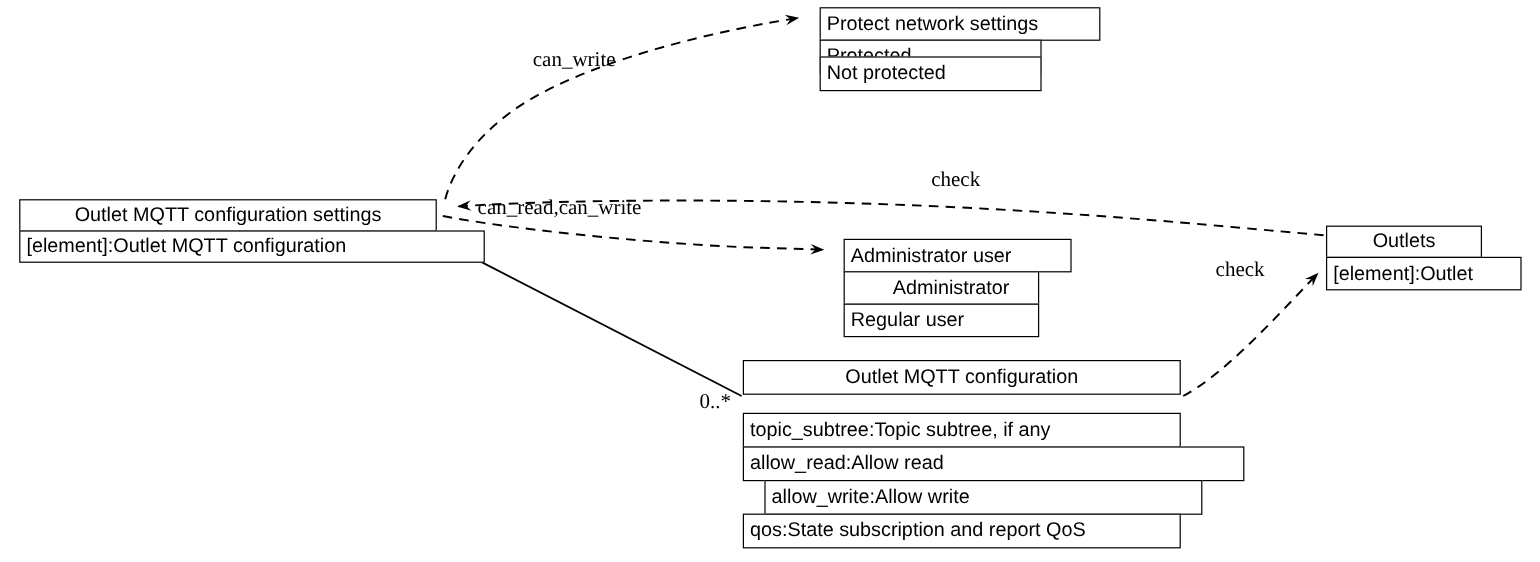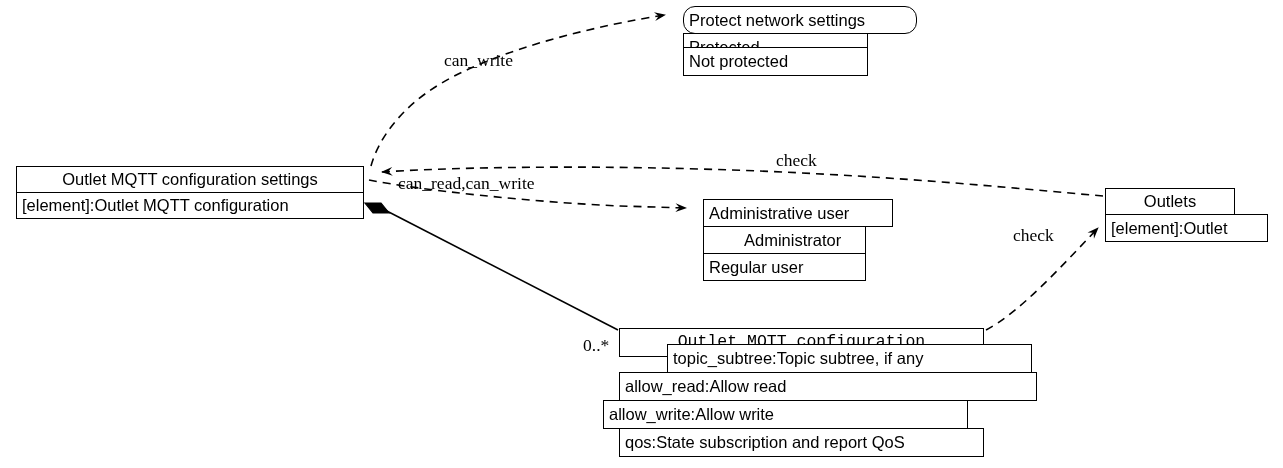--- a/index.html
+++ b/index.html
@@ -36,21 +36,20 @@
   .uml-row.center { justify-content: center; }
   .uml-row.left { justify-content: flex-start; padding-left: 5px; }
 
   .edge-label {
     position: absolute;
     font-family: "Liberation Serif", serif;
     font-size: 17.5px;
     color: #000000;
     white-space: nowrap;
     line-height: 1;
-    margin-top: 11px;
   }
   svg.edges {
     position: absolute;
     left: 0;
     top: 0;
     width: 1283px;
     height: 468px;
     overflow: visible;
   }
 </style>
@@ -76,45 +75,45 @@
     <path d="M1103,196 C1010,188 880,174 700,169 C560,165 440,168 382,172" fill="none" stroke="#000000" stroke-width="1.6" stroke-dasharray="8,6" marker-end="url(#openArrowBack)"></path>
 
     <path d="M986,330 C1020,312 1060,268 1098,228" fill="none" stroke="#000000" stroke-width="1.6" stroke-dasharray="8,6" marker-end="url(#openArrow)"></path>
 
     <path d="M381,208 L618,330" fill="none" stroke="#000000" stroke-width="1.6"></path>
     <polygon points="365,203 381,203 389,213 373,213" fill="#000000" stroke="#000000" stroke-width="1.2"></polygon>
   </svg>
 
   <div class="uml-class">
     <div class="uml-row center" style="left:16px; top:166px; width:348px; height:27px;">Outlet MQTT configuration settings</div>
-    <div class="uml-row left" style="left:16px; top:192px; width:348px; height:27px;">[element]:Outlet MQTT configuration</div>
+    <div class="uml-row left" style="left:16px; top:192px; width:388px; height:27px;">[element]:Outlet MQTT configuration</div>
   </div>
 
   <div class="uml-class">
-    <div class="uml-row left" style="left:683px; top:6px; width:234px; height:28px;border-radius:12px;">Protect network settings</div>
+    <div class="uml-row left" style="left:683px; top:6px; width:234px; height:28px;">Protect network settings</div>
     <div class="uml-row left" style="left:683px; top:33px; width:185px; height:29px;">Protected</div>
     <div class="uml-row left" style="left:683px; top:47px; width:185px; height:29px;">Not protected</div>
   </div>
 
   <div class="uml-class">
-    <div class="uml-row left" style="left:703px; top:199px; width:190px; height:28px;">Administrative user</div>
+    <div class="uml-row left" style="left:703px; top:199px; width:190px; height:28px;">Administrator user</div>
     <div class="uml-row left" style="left:703px; top:226px; width:163px; height:28px;padding-left:40px;">Administrator</div>
     <div class="uml-row left" style="left:703px; top:253px; width:163px; height:28px;">Regular user</div>
   </div>
 
   <div class="uml-class">
     <div class="uml-row center" style="left:1105px; top:188px; width:130px; height:27px;">Outlets</div>
     <div class="uml-row left" style="left:1105px; top:214px; width:163px; height:28px;">[element]:Outlet</div>
   </div>
 
   <div class="uml-class">
-    <div class="uml-row center" style="left:619px; top:328px; width:365px; height:29px;font-family:Liberation Mono, monospace;">Outlet MQTT configuration</div>
-    <div class="uml-row left" style="left:619px; top:344px; width:365px; height:29px;margin-left:48px;">topic_subtree:Topic subtree, if any</div>
+    <div class="uml-row center" style="left:619px; top:300px; width:365px; height:29px;">Outlet MQTT configuration</div>
+    <div class="uml-row left" style="left:619px; top:344px; width:365px; height:29px;">topic_subtree:Topic subtree, if any</div>
     <div class="uml-row left" style="left:619px; top:372px; width:418px; height:29px;">allow_read:Allow read</div>
-    <div class="uml-row left" style="left:603px; top:400px; width:365px; height:29px;">allow_write:Allow write</div>
+    <div class="uml-row left" style="left:637px; top:400px; width:365px; height:29px;">allow_write:Allow write</div>
     <div class="uml-row left" style="left:619px; top:428px; width:365px; height:29px;">qos:State subscription and report QoS</div>
   </div>
 
   <div class="edge-label" style="left:444px; top:41px;">can_write</div>
   <div class="edge-label" style="left:398px; top:164px;">can_read,can_write</div>
   <div class="edge-label" style="left:776px; top:141px;">check</div>
   <div class="edge-label" style="left:1013px; top:216px;">check</div>
   <div class="edge-label" style="left:583px; top:326px;">0..*</div>
 
 </div>

